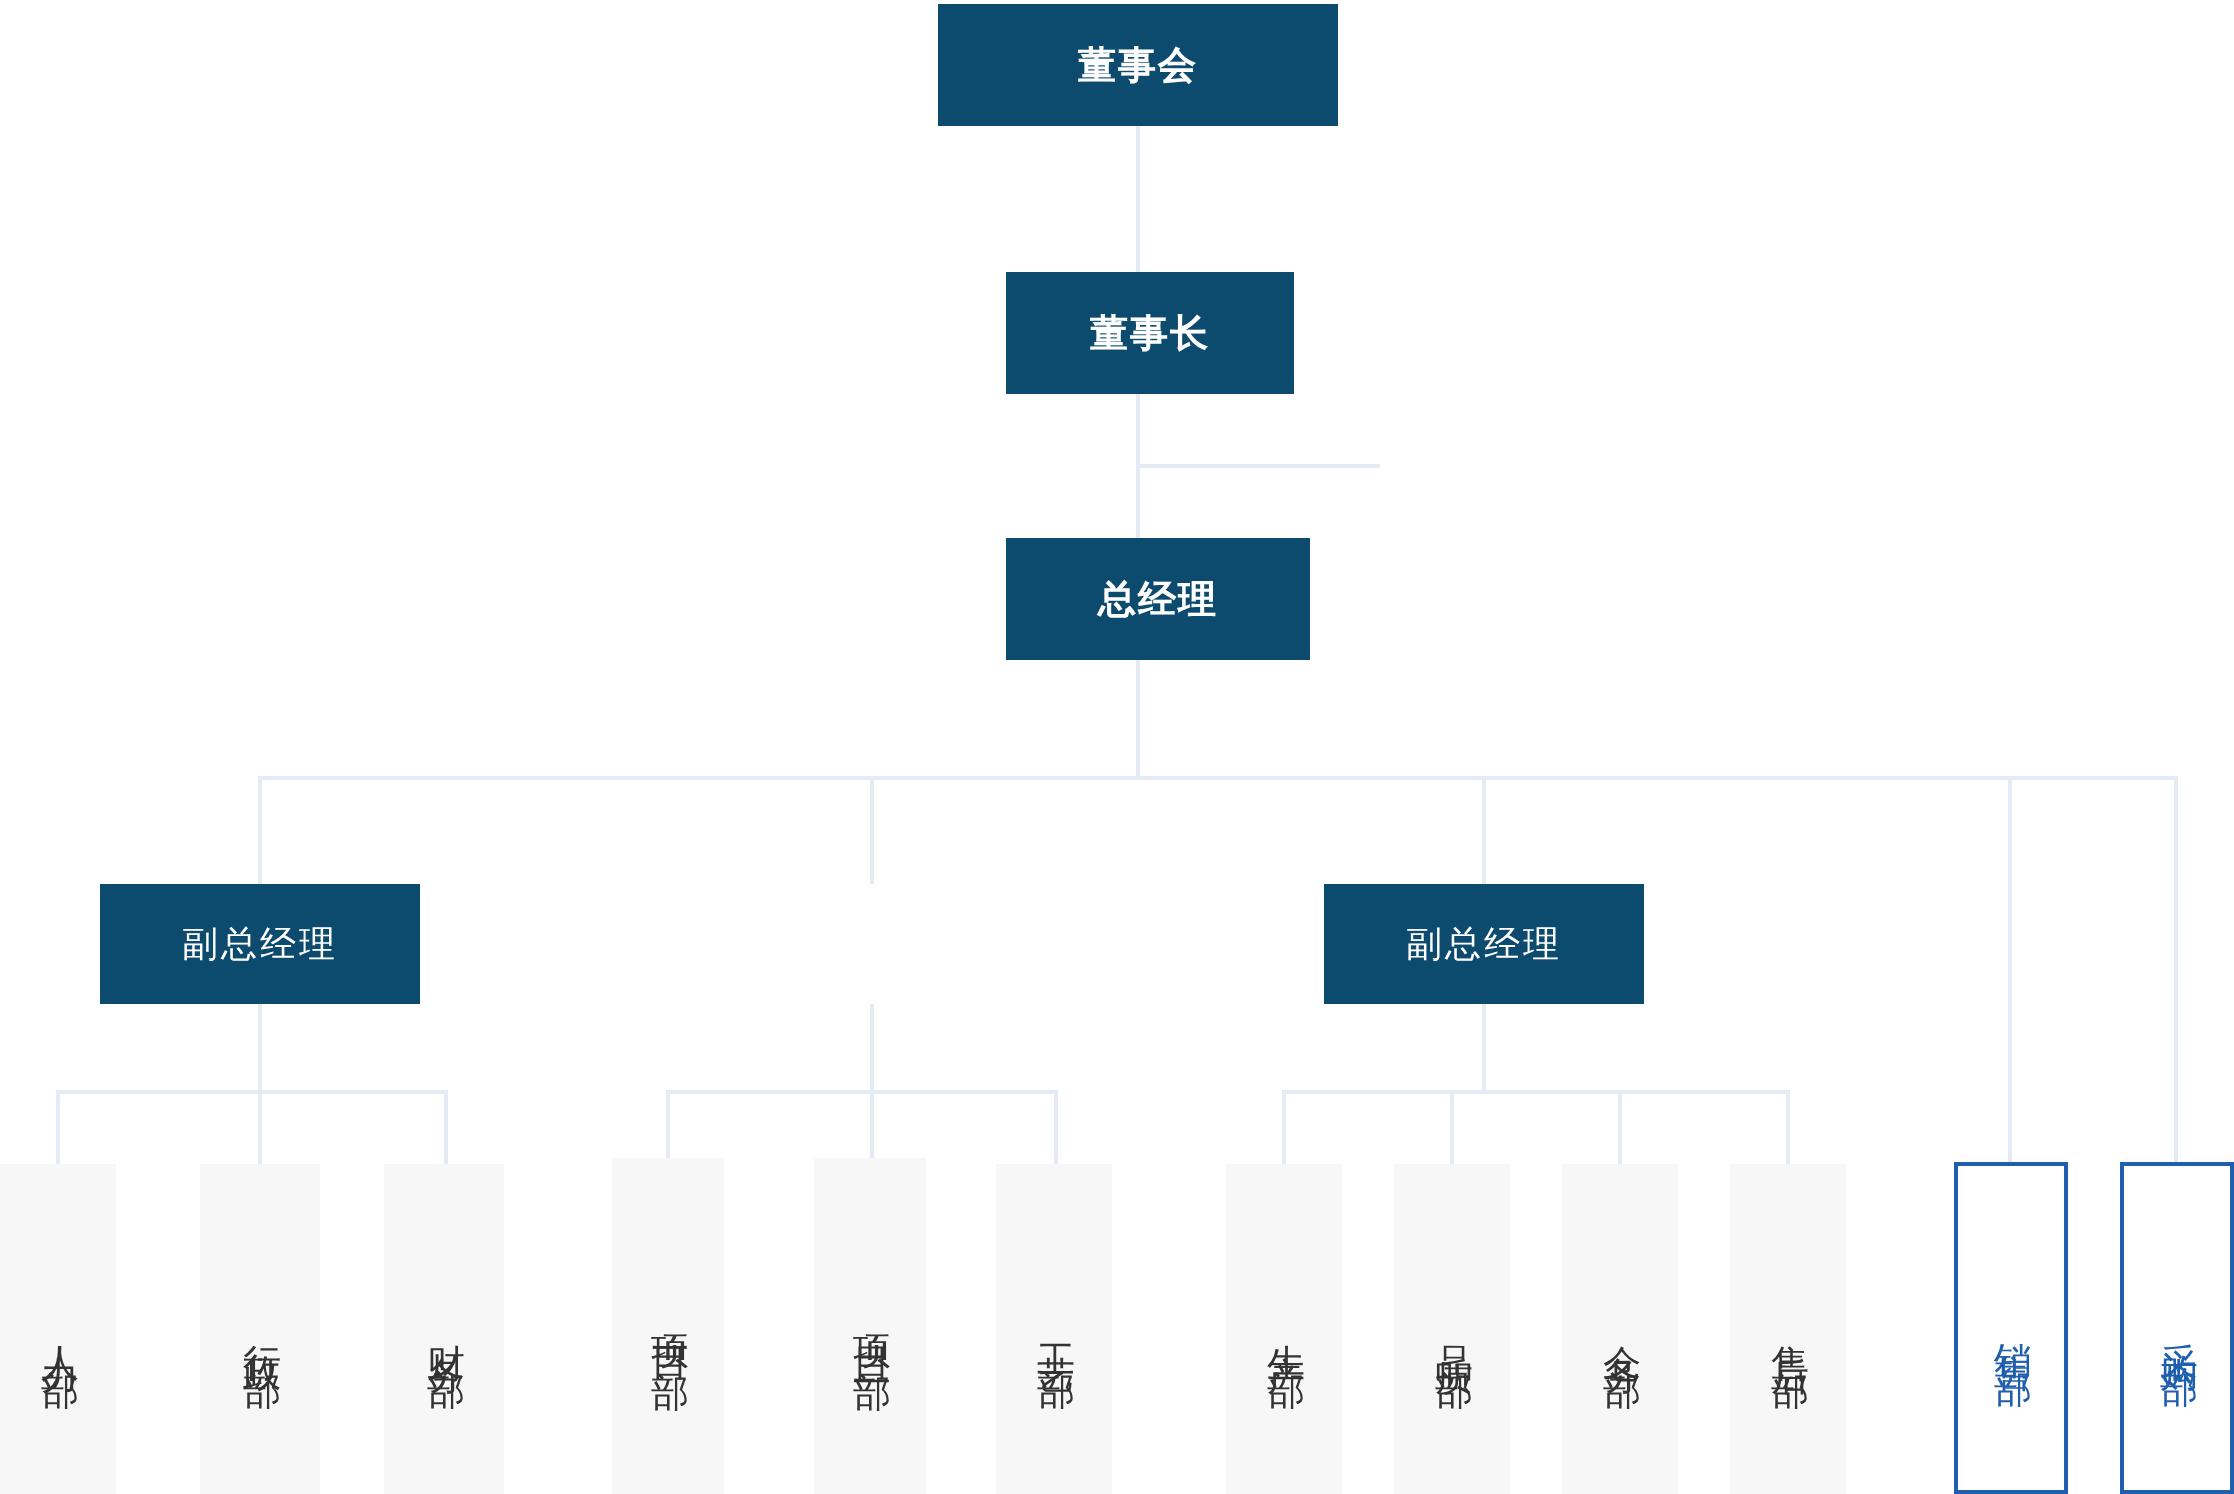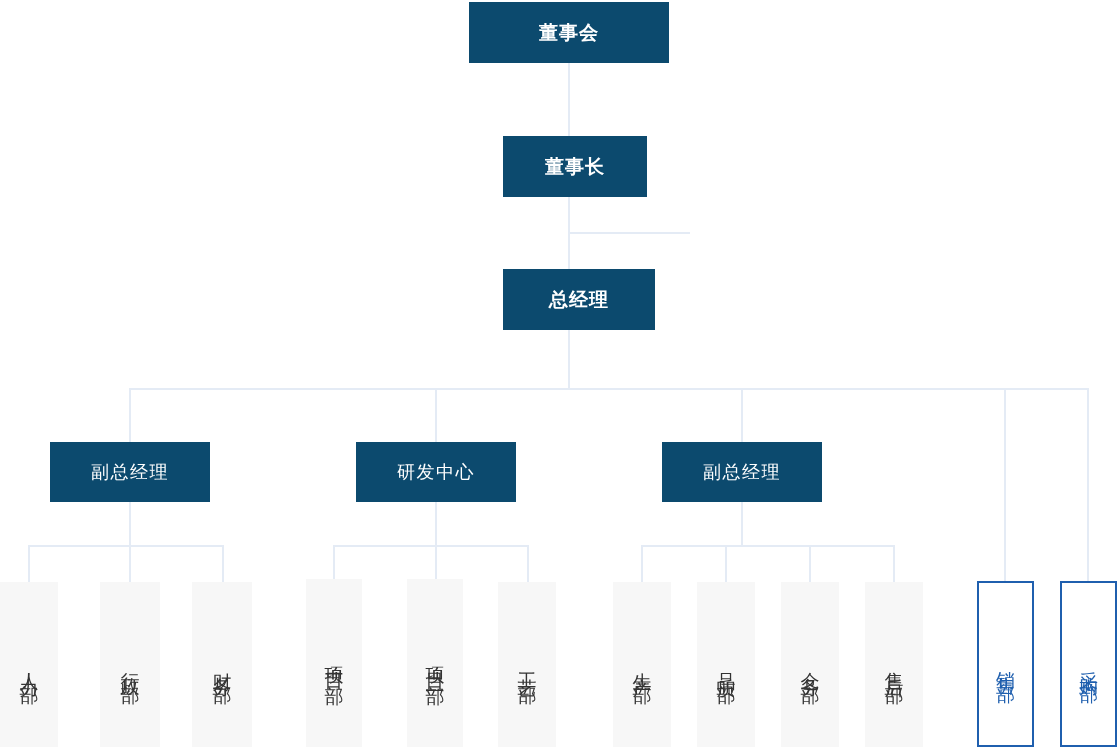--- a/index.html
+++ b/index.html
@@ -101,21 +101,20 @@
   <div class="conn h" style="left:129px; top:388px; width:960px; height:2px;"></div>
 
   <div class="conn v" style="left:129px; top:388px; width:2px; height:54px;"></div>
   <div class="conn v" style="left:435px; top:388px; width:2px; height:54px;"></div>
   <div class="conn v" style="left:741px; top:388px; width:2px; height:54px;"></div>
   <div class="conn v" style="left:1004px; top:388px; width:2px; height:193px;"></div>
   <div class="conn v" style="left:1087px; top:388px; width:2px; height:193px;"></div>
 
   <div class="node primary mid" style="left:50px; top:442px; width:160px; height:60px;">副总经理</div>
 
-  <div class="node primary mid" style="left:356px; top:442px; width:160px; height:60px;">研发中心</div>
 
   <div class="node primary mid" style="left:662px; top:442px; width:160px; height:60px;">副总经理</div>
 
   <div class="conn v" style="left:129px; top:502px; width:2px; height:44px;"></div>
   <div class="conn h" style="left:28px; top:545px; width:196px; height:2px;"></div>
   <div class="conn v" style="left:28px; top:545px; width:2px; height:37px;"></div>
   <div class="conn v" style="left:129px; top:545px; width:2px; height:37px;"></div>
   <div class="conn v" style="left:222px; top:545px; width:2px; height:37px;"></div>
 
   <div class="conn v" style="left:435px; top:502px; width:2px; height:44px;"></div>

